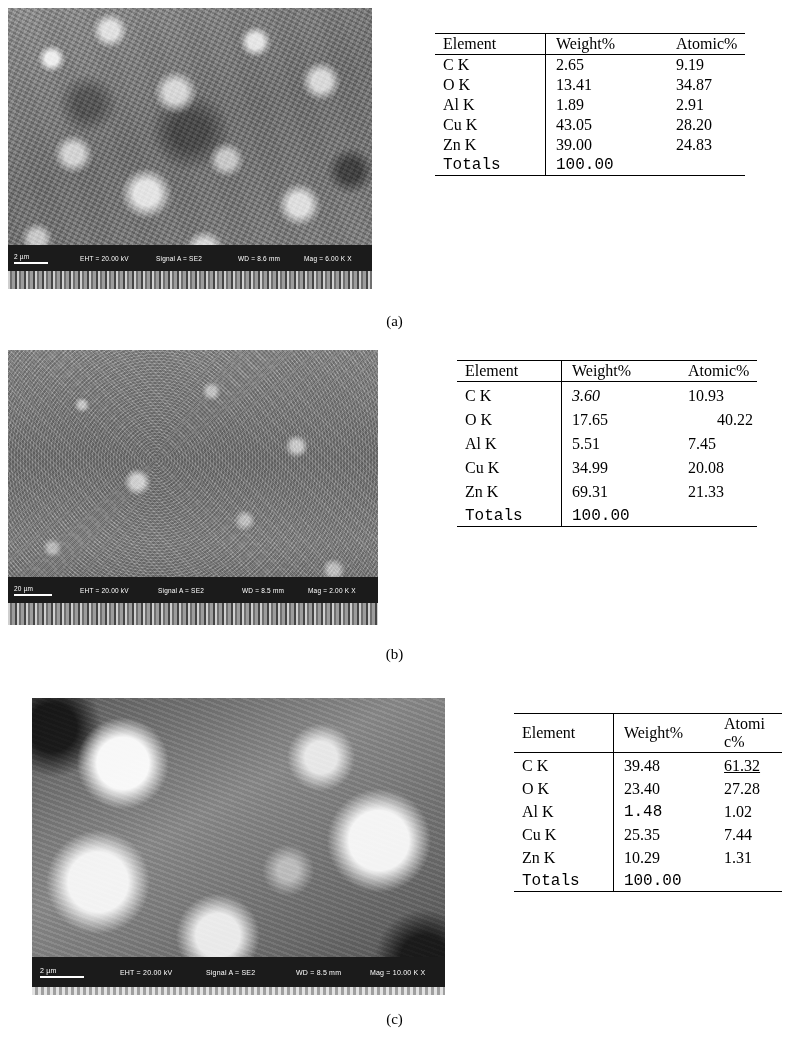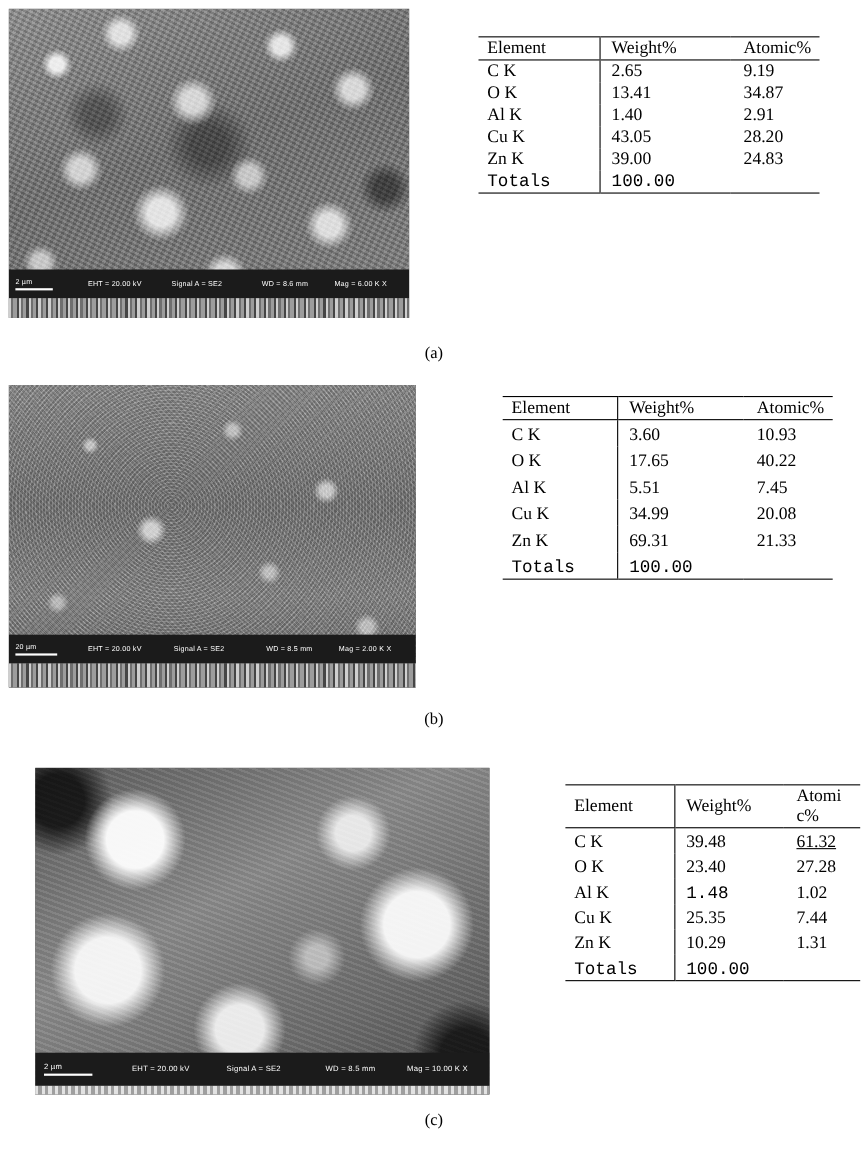--- a/index.html
+++ b/index.html
@@ -167,21 +167,21 @@
           <td class="c-w">2.65</td>
           <td class="c-a">9.19</td>
         </tr>
         <tr>
           <td class="c-el">O K</td>
           <td class="c-w">13.41</td>
           <td class="c-a">34.87</td>
         </tr>
         <tr>
           <td class="c-el">Al K</td>
-          <td class="c-w">1.40</td>
+          <td class="c-w">1.89</td>
           <td class="c-a">2.91</td>
         </tr>
         <tr>
           <td class="c-el">Cu K</td>
           <td class="c-w">43.05</td>
           <td class="c-a">28.20</td>
         </tr>
         <tr>
           <td class="c-el">Zn K</td>
           <td class="c-w">39.00</td>
@@ -219,27 +219,27 @@
       <thead>
         <tr>
           <th class="c-el" style="width:92px;">Element</th>
           <th class="c-w" style="width:100px;">Weight%</th>
           <th class="c-a">Atomic%</th>
         </tr>
       </thead>
       <tbody>
         <tr>
           <td class="c-el" style="padding-top:5px;">C K</td>
-          <td class="c-w" style="padding-top:5px;">3.60</td>
+          <td class="c-w" style="padding-top:5px;font-style:italic;">3.60</td>
           <td class="c-a" style="padding-top:5px;">10.93</td>
         </tr>
         <tr>
           <td class="c-el" style="padding-top:5px;">O K</td>
           <td class="c-w" style="padding-top:5px;">17.65</td>
-          <td class="c-a" style="padding-top:5px;">40.22</td>
+          <td class="c-a" style="padding-top:5px;text-align:right;">40.22</td>
         </tr>
         <tr>
           <td class="c-el" style="padding-top:5px;">Al K</td>
           <td class="c-w" style="padding-top:5px;">5.51</td>
           <td class="c-a" style="padding-top:5px;">7.45</td>
         </tr>
         <tr>
           <td class="c-el" style="padding-top:5px;">Cu K</td>
           <td class="c-w" style="padding-top:5px;">34.99</td>
           <td class="c-a" style="padding-top:5px;">20.08</td>

